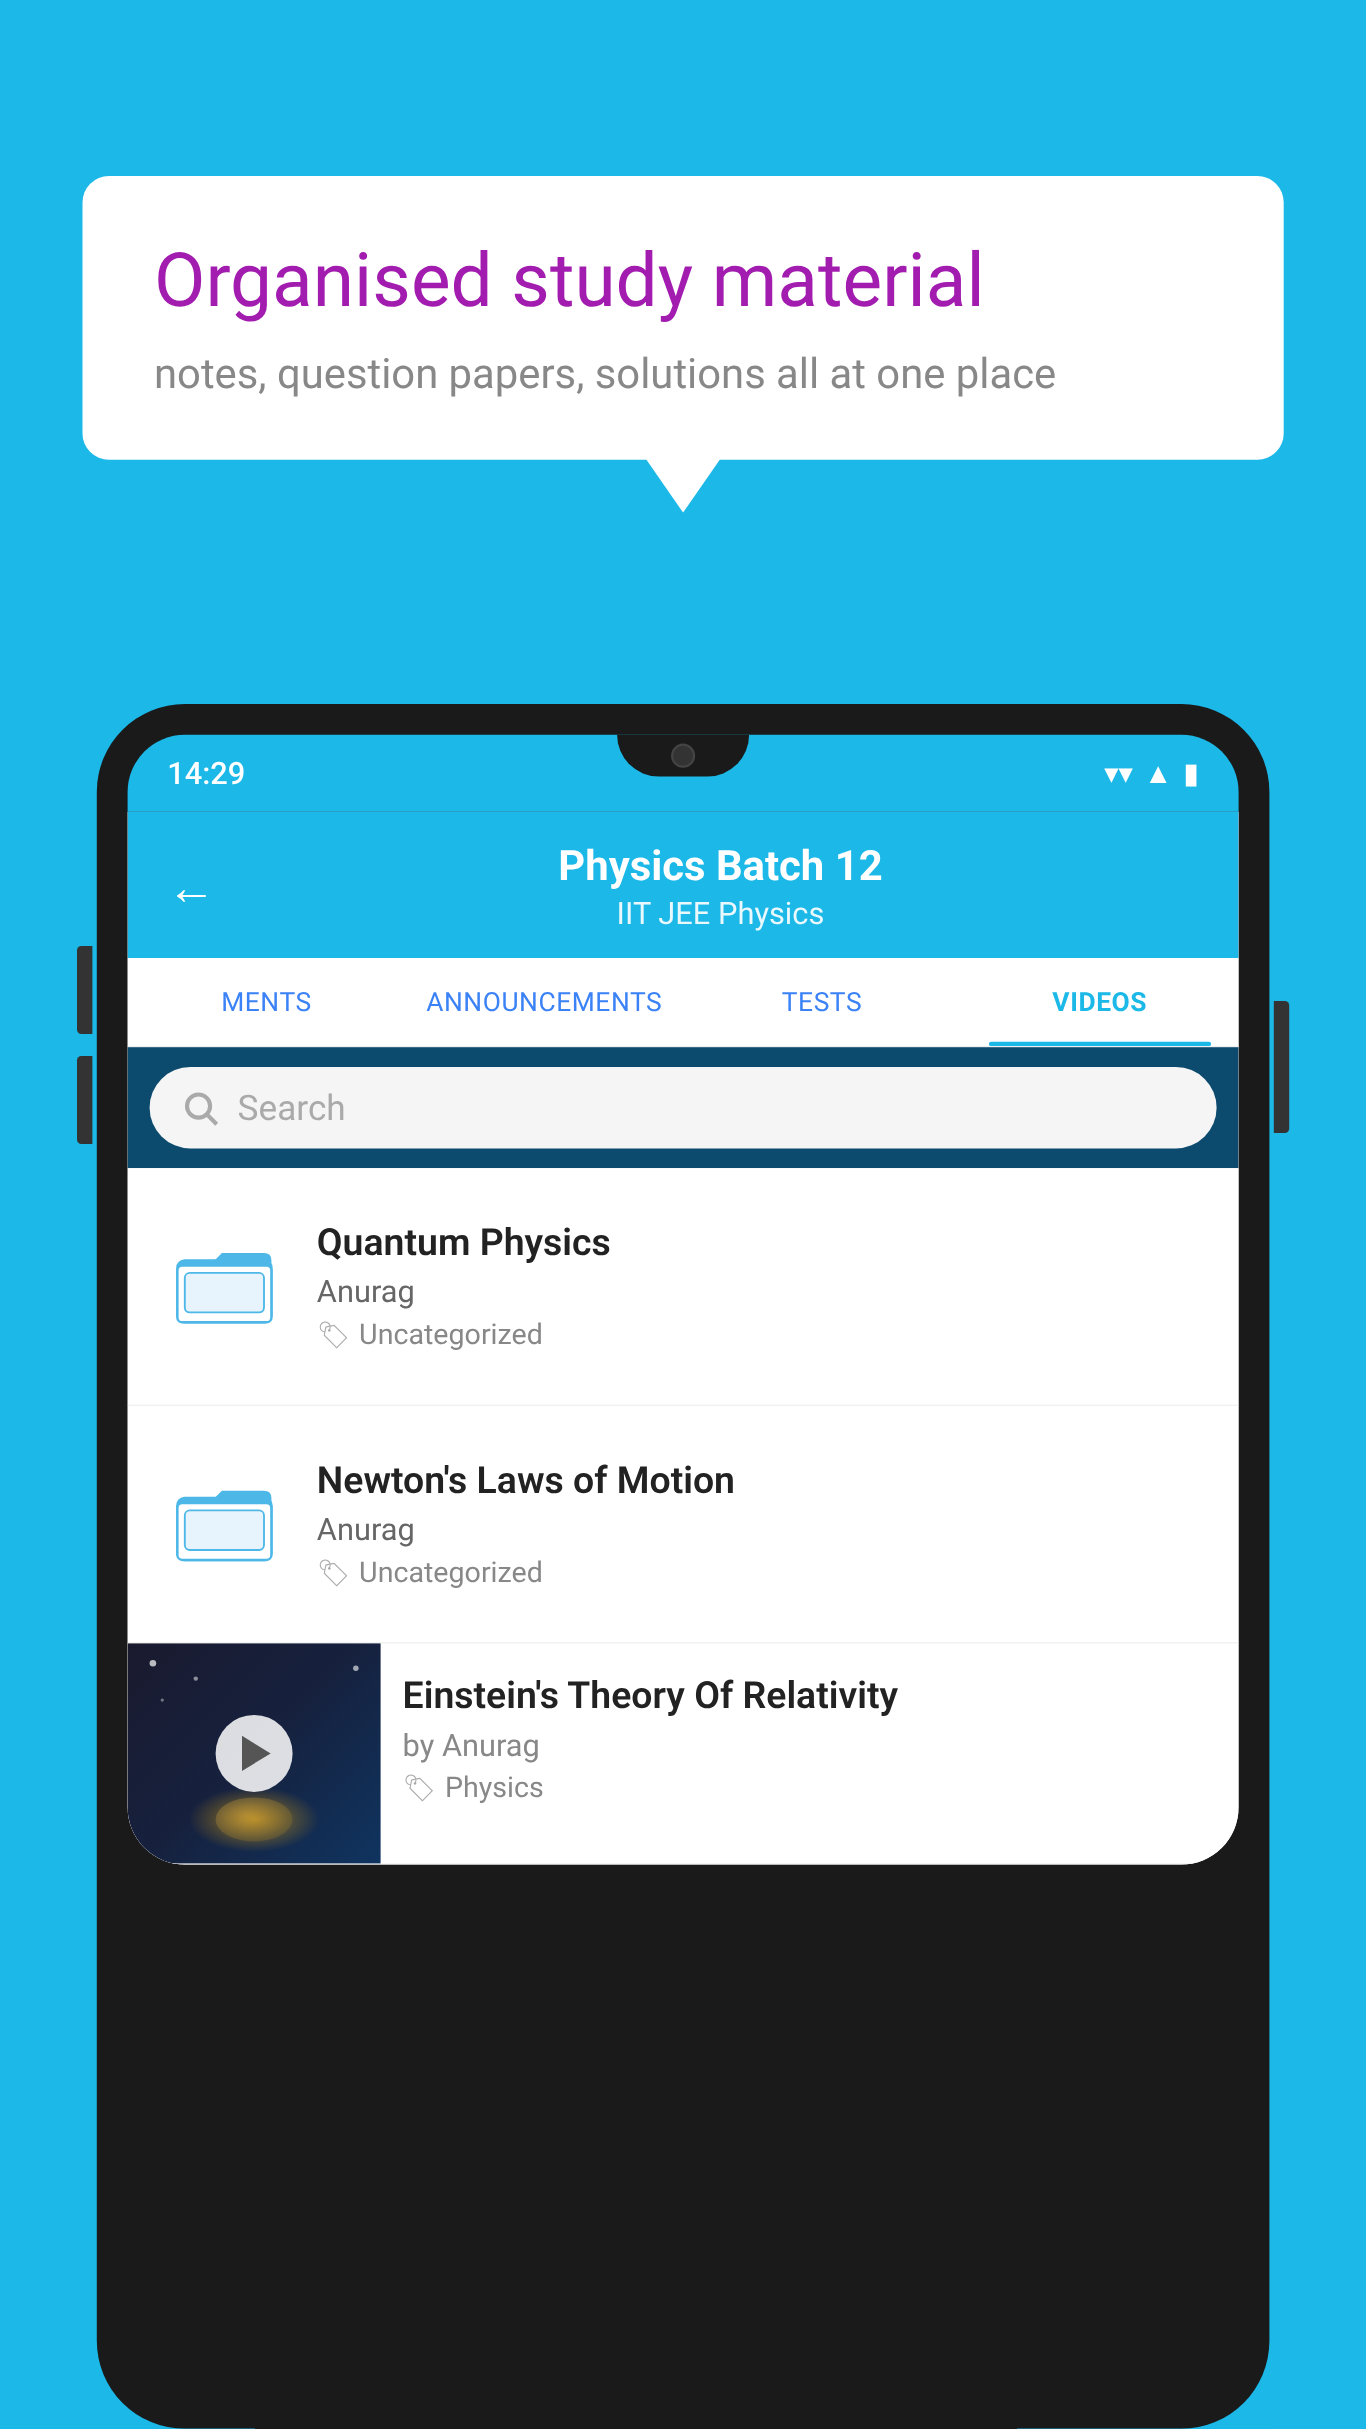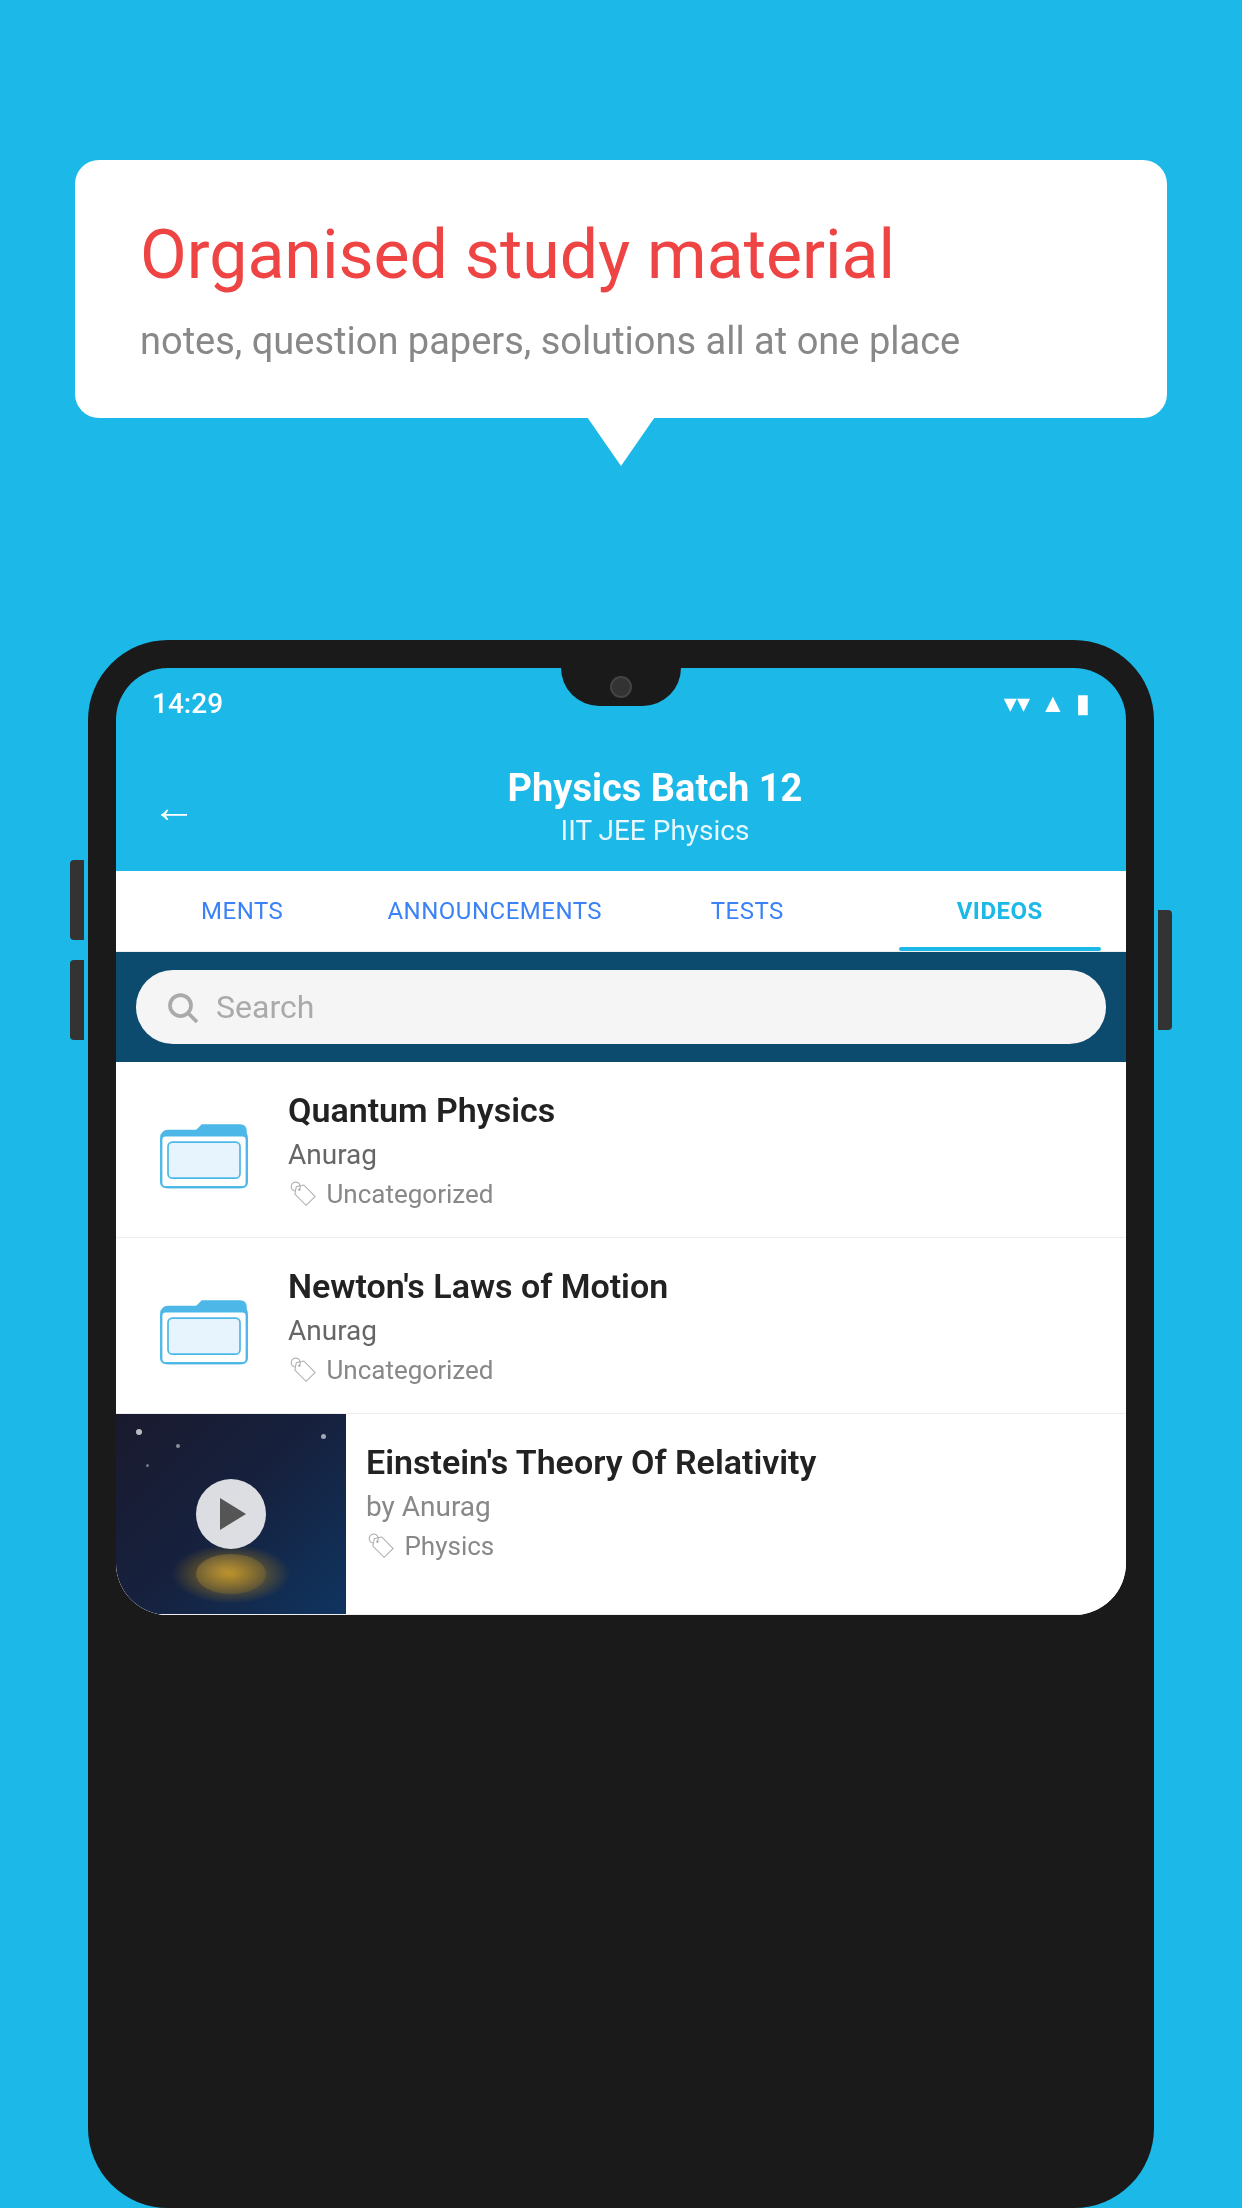--- a/index.html
+++ b/index.html
@@ -35,21 +35,21 @@
       left: 50%;
       transform: translateX(-50%);
       width: 0;
       height: 0;
       border-left: 36px solid transparent;
       border-right: 36px solid transparent;
       border-top: 52px solid white;
     }
 
     .bubble-title {
-      color: #ef4444;
+      color: #a21caf;
       font-size: 68px;
       font-weight: 400;
       line-height: 1.2;
       margin-bottom: 22px;
     }
 
     .bubble-subtitle {
       color: #888;
       font-size: 38px;
       font-weight: 400;
@@ -254,22 +254,21 @@
       font-size: 30px;
     }
 
     
     .video-list {
       background: white;
     }
 
     .video-item {
       display: flex;
-      align-items: center;
-      padding: 28px 28px;
+      padding: 48px 28px;
       border-bottom: 1px solid #eee;
       gap: 24px;
     }
 
     .video-thumb {
       width: 120px;
       height: 110px;
       flex-shrink: 0;
       display: flex;
       align-items: center;

